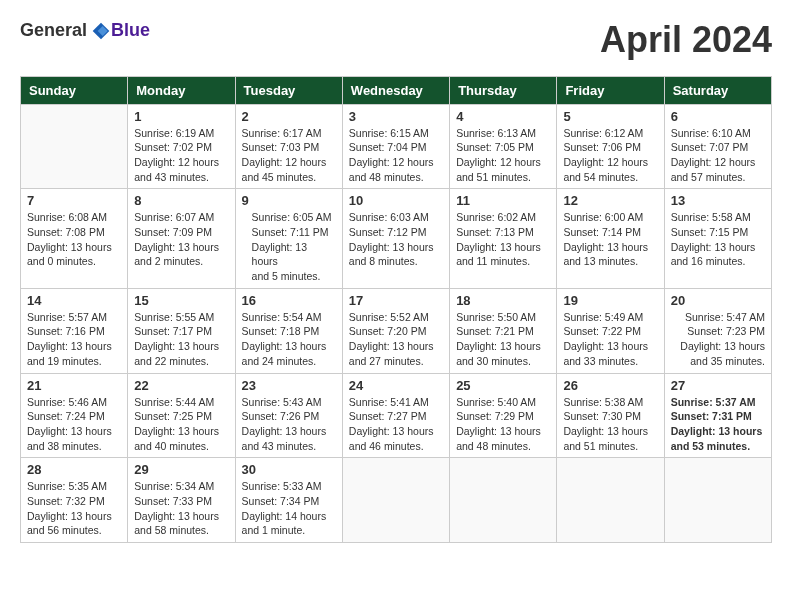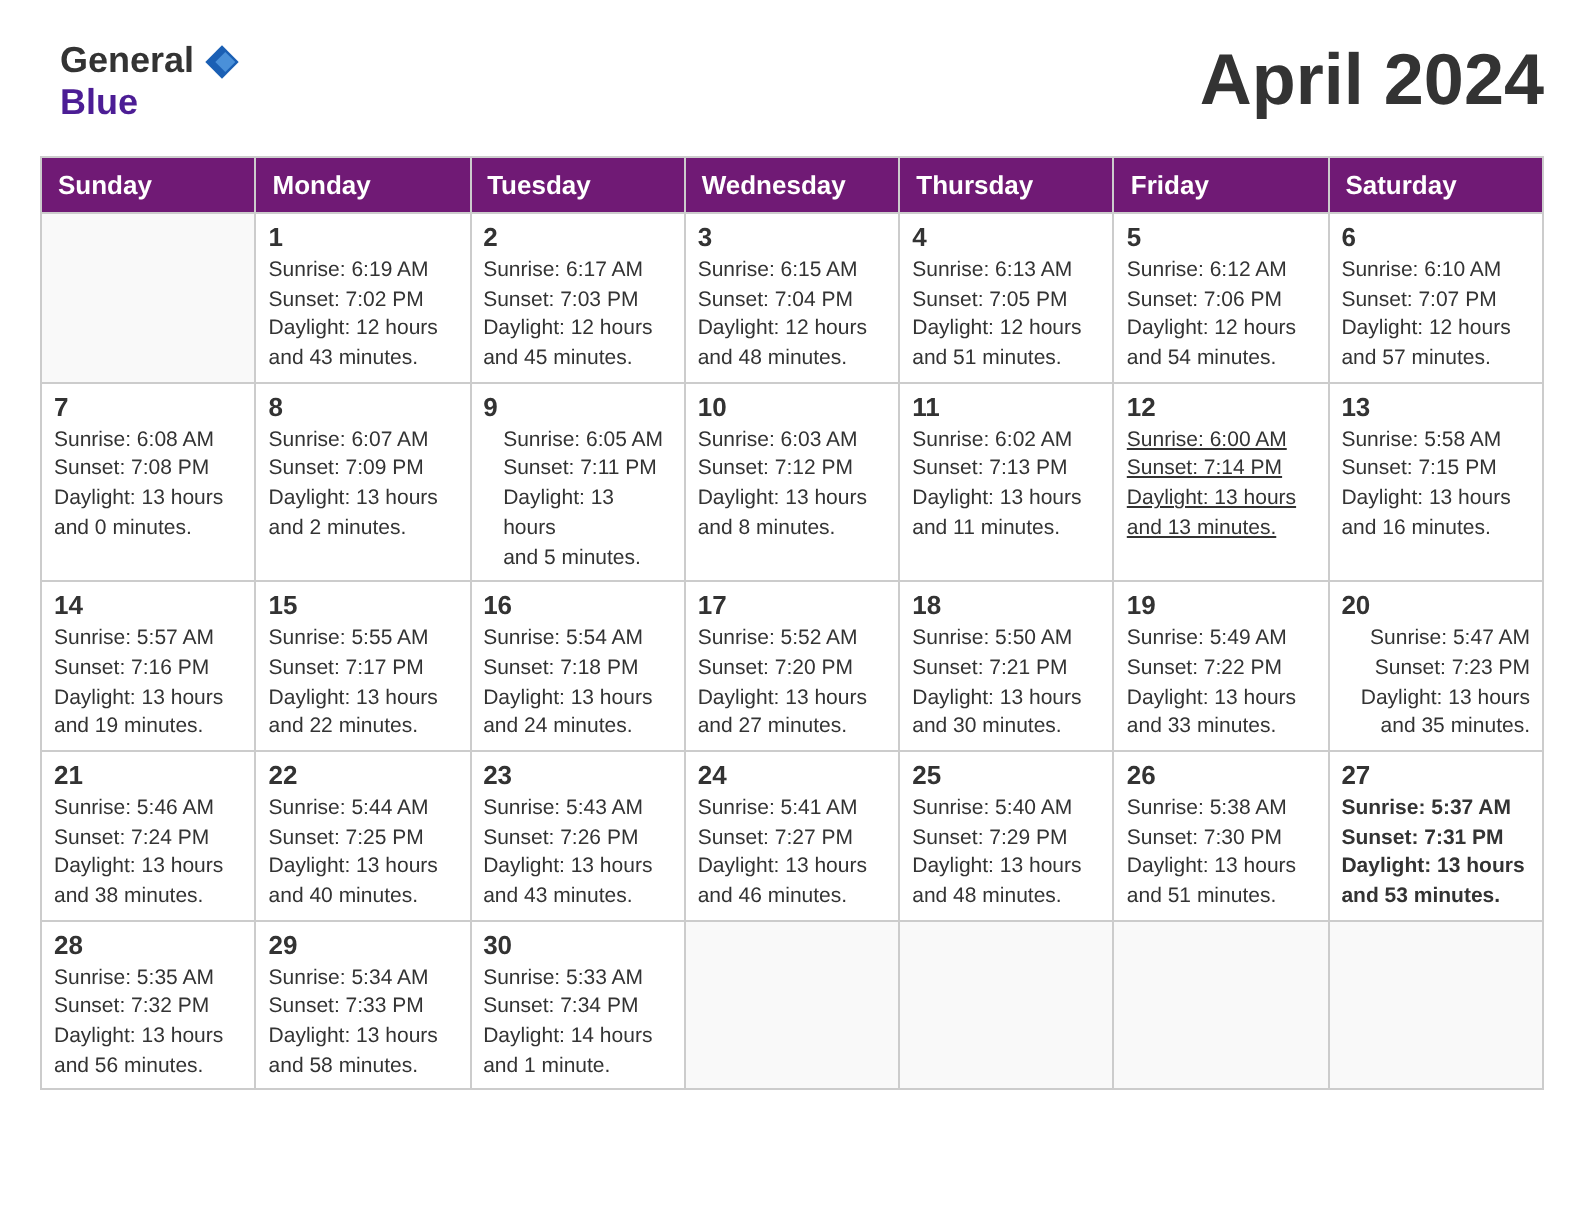--- a/index.html
+++ b/index.html
@@ -11,23 +11,22 @@
       padding: 20px;
     }
     .header {
       display: flex;
       justify-content: space-between;
       align-items: flex-start;
       margin-bottom: 16px;
     }
     .logo {
       display: flex;
-      flex-direction: column;
+      flex-direction: row;
       align-items: flex-start;
-      margin-left: 10px;
     }
     .logo-text {
       display: flex;
       align-items: center;
       gap: 2px;
     }
     .logo-general {
       font-size: 18px;
       font-weight: bold;
       color: #333;
@@ -53,21 +52,21 @@
     }
     .location {
       font-size: 16px;
       color: #555;
     }
     .calendar {
       width: 100%;
       border-collapse: collapse;
     }
     .calendar th {
-      background-color: #701a75;
+      background-color: #14532d;
       color: white;
       text-align: left;
       padding: 6px 8px;
       font-size: 13px;
       font-weight: bold;
       border: 1px solid #ccc;
     }
     .calendar td {
       border: 1px solid #ccc;
       vertical-align: top;
@@ -201,21 +200,21 @@
         </td>
         <td>
           <span class="day-number">11</span>
           <div class="day-info" style="white-space: pre-line;">Sunrise: 6:02 AM
 Sunset: 7:13 PM
 Daylight: 13 hours
 and 11 minutes.</div>
         </td>
         <td>
           <span class="day-number">12</span>
-          <div class="day-info" style="white-space: pre-line; text-decoration: underline;">Sunrise: 6:00 AM
+          <div class="day-info" style="white-space: pre-line;">Sunrise: 6:00 AM
 Sunset: 7:14 PM
 Daylight: 13 hours
 and 13 minutes.</div>
         </td>
         <td>
           <span class="day-number">13</span>
           <div class="day-info" style="white-space: pre-line;">Sunrise: 5:58 AM
 Sunset: 7:15 PM
 Daylight: 13 hours
 and 16 minutes.</div>

